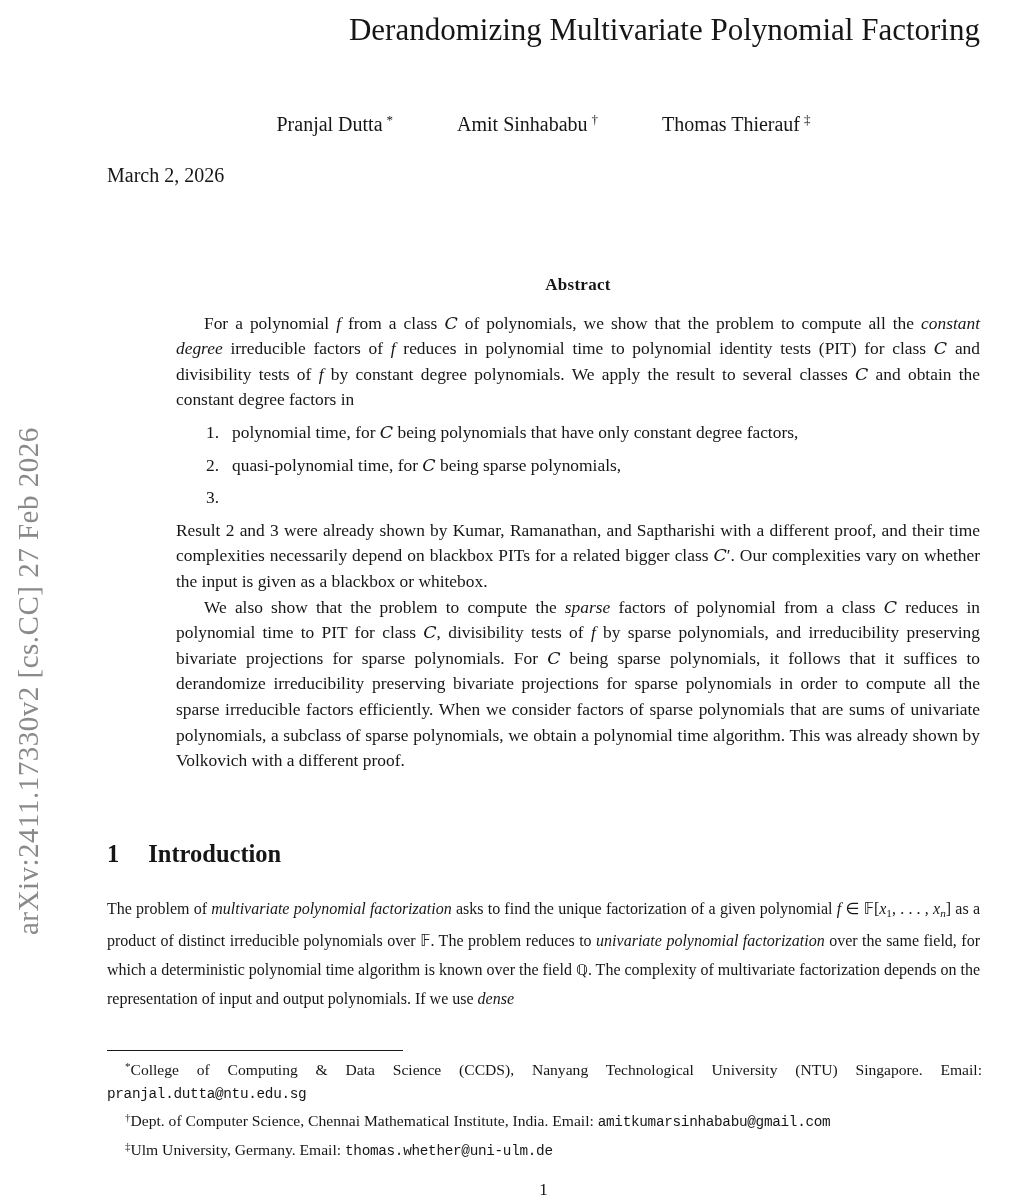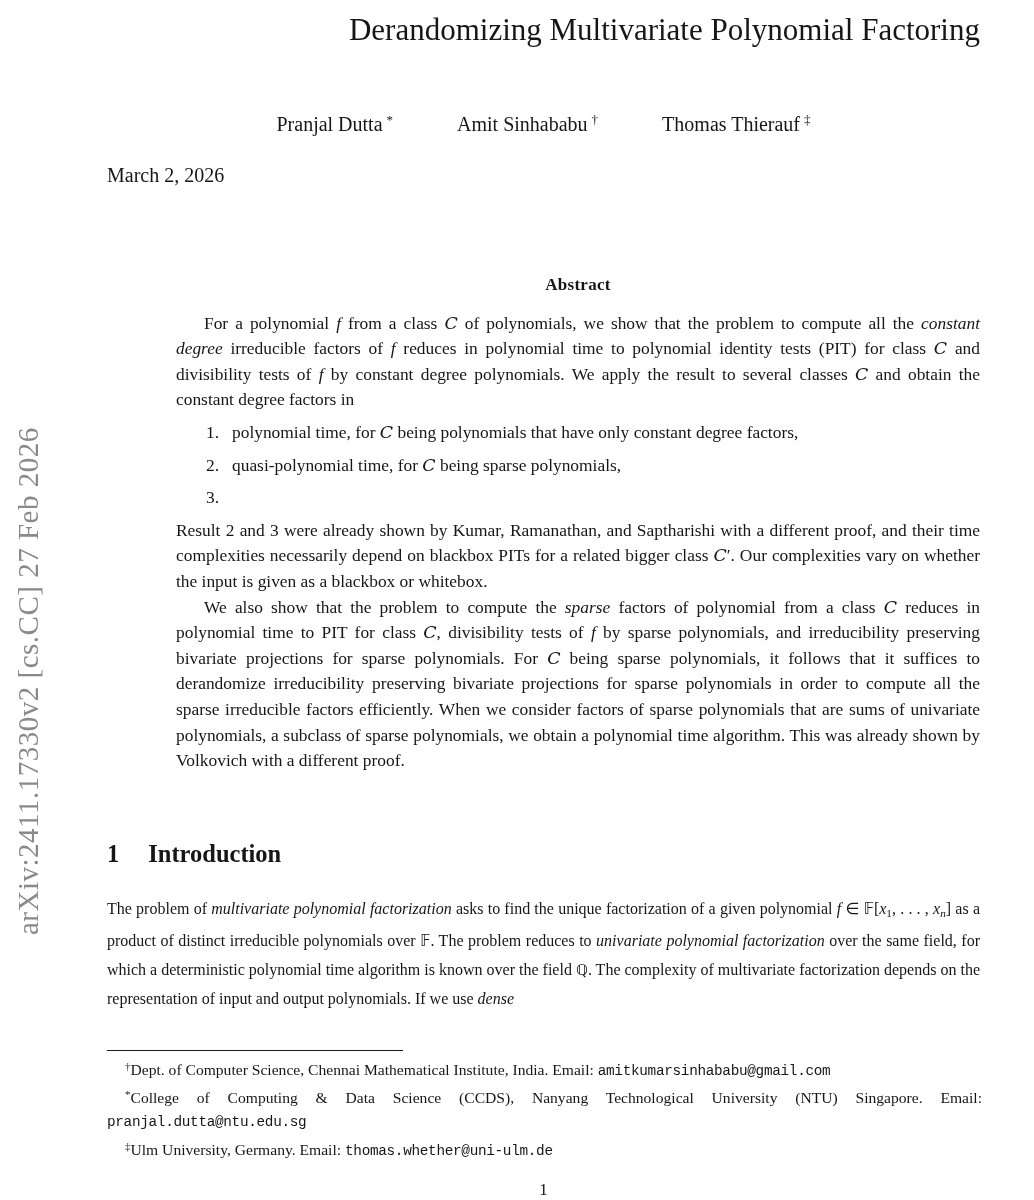--- a/index.html
+++ b/index.html
@@ -159,23 +159,23 @@
   <span>1</span>
   <span>Introduction</span>
 </div>
 
 <div class="intro-para justify"><span>The problem of </span><span class="i">multivariate polynomial factorization</span><span> asks to find the unique factorization of a given polynomial </span><span class="m">f</span><span> ∈ </span><span class="bb">𝔽</span><span>[</span><span class="m">x</span><span class="sub">1</span><span>, . . . , </span><span class="m">x</span><span class="sub m">n</span><span>] as a product of distinct irreducible polynomials over </span><span class="bb">𝔽</span><span>. The problem reduces to </span><span class="i">univariate polynomial factorization</span><span> over the same field, for which a deterministic polynomial time algorithm is known over the field </span><span class="bb">ℚ</span><span>. The complexity of multivariate factorization depends on the representation of input and output polynomials. If we use </span><span class="i">dense</span></div>
 
 <div class="footnote-rule"></div>
 
 <div class="footnotes">
   <div class="footnote justify">
-    <span class="marker">†</span><span><span>Dept. of Computer Science, Chennai Mathematical Institute, India. Email: </span><span class="tt">amitkumarsinhababu@gmail.com</span></span>
+    <span class="marker">*</span><span><span>College of Computing &amp; Data Science (CCDS), Nanyang Technological University (NTU) Singapore. Email: </span><span class="tt">pranjal.dutta@ntu.edu.sg</span></span>
   </div>
   <div class="footnote justify">
-    <span class="marker">*</span><span><span>College of Computing &amp; Data Science (CCDS), Nanyang Technological University (NTU) Singapore. Email: </span><span class="tt">pranjal.dutta@ntu.edu.sg</span></span>
+    <span class="marker">†</span><span><span>Dept. of Computer Science, Chennai Mathematical Institute, India. Email: </span><span class="tt">amitkumarsinhababu@gmail.com</span></span>
   </div>
   <div class="footnote justify">
     <span class="marker">‡</span><span><span>Ulm University, Germany. Email: </span><span class="tt">thomas.whether@uni-ulm.de</span></span>
   </div>
 </div>
 
 <div class="page-number">1</div>
 
 </body></html>

